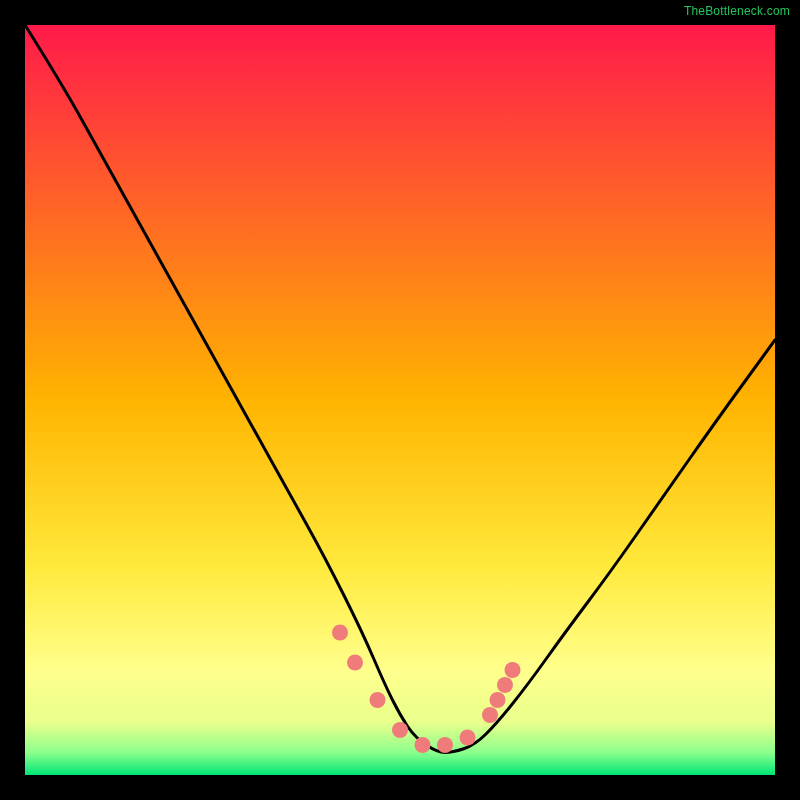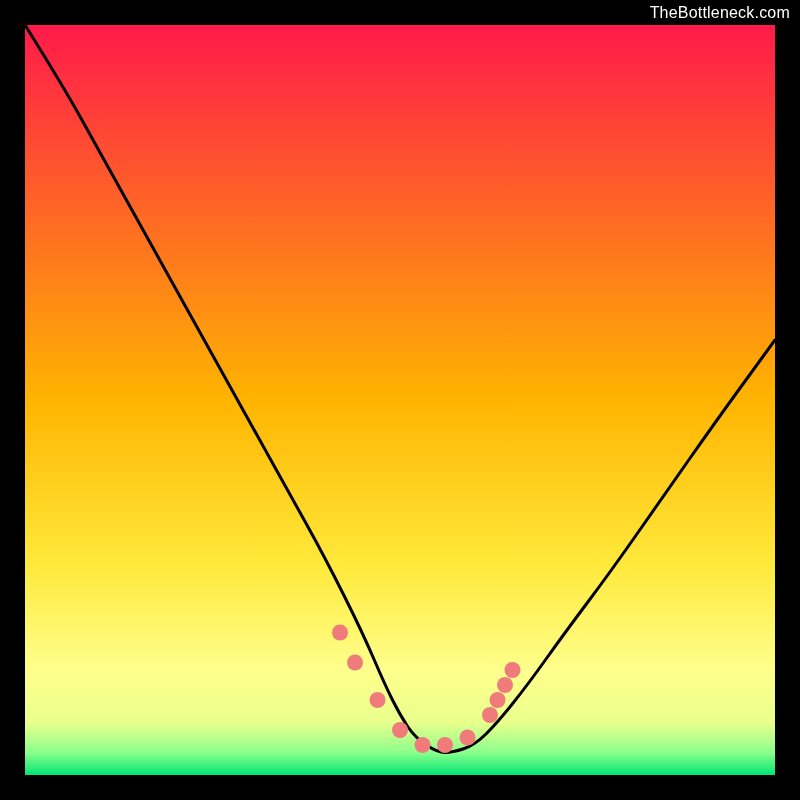--- a/index.html
+++ b/index.html
@@ -23,22 +23,22 @@
     position: absolute;
     left: 0;
     top: 0;
     width: 750px;
     height: 750px;
   }
   .watermark {
     position: absolute;
     top: 4px;
     right: 10px;
-    color: #ffffff;
-    font-size: 16px;
+    color: #22c55e;
+    font-size: 12px;
     font-weight: 500;
     letter-spacing: 0.2px;
   }
   svg {
     display: block;
   }
 </style>
 </head>
 <body>
 

